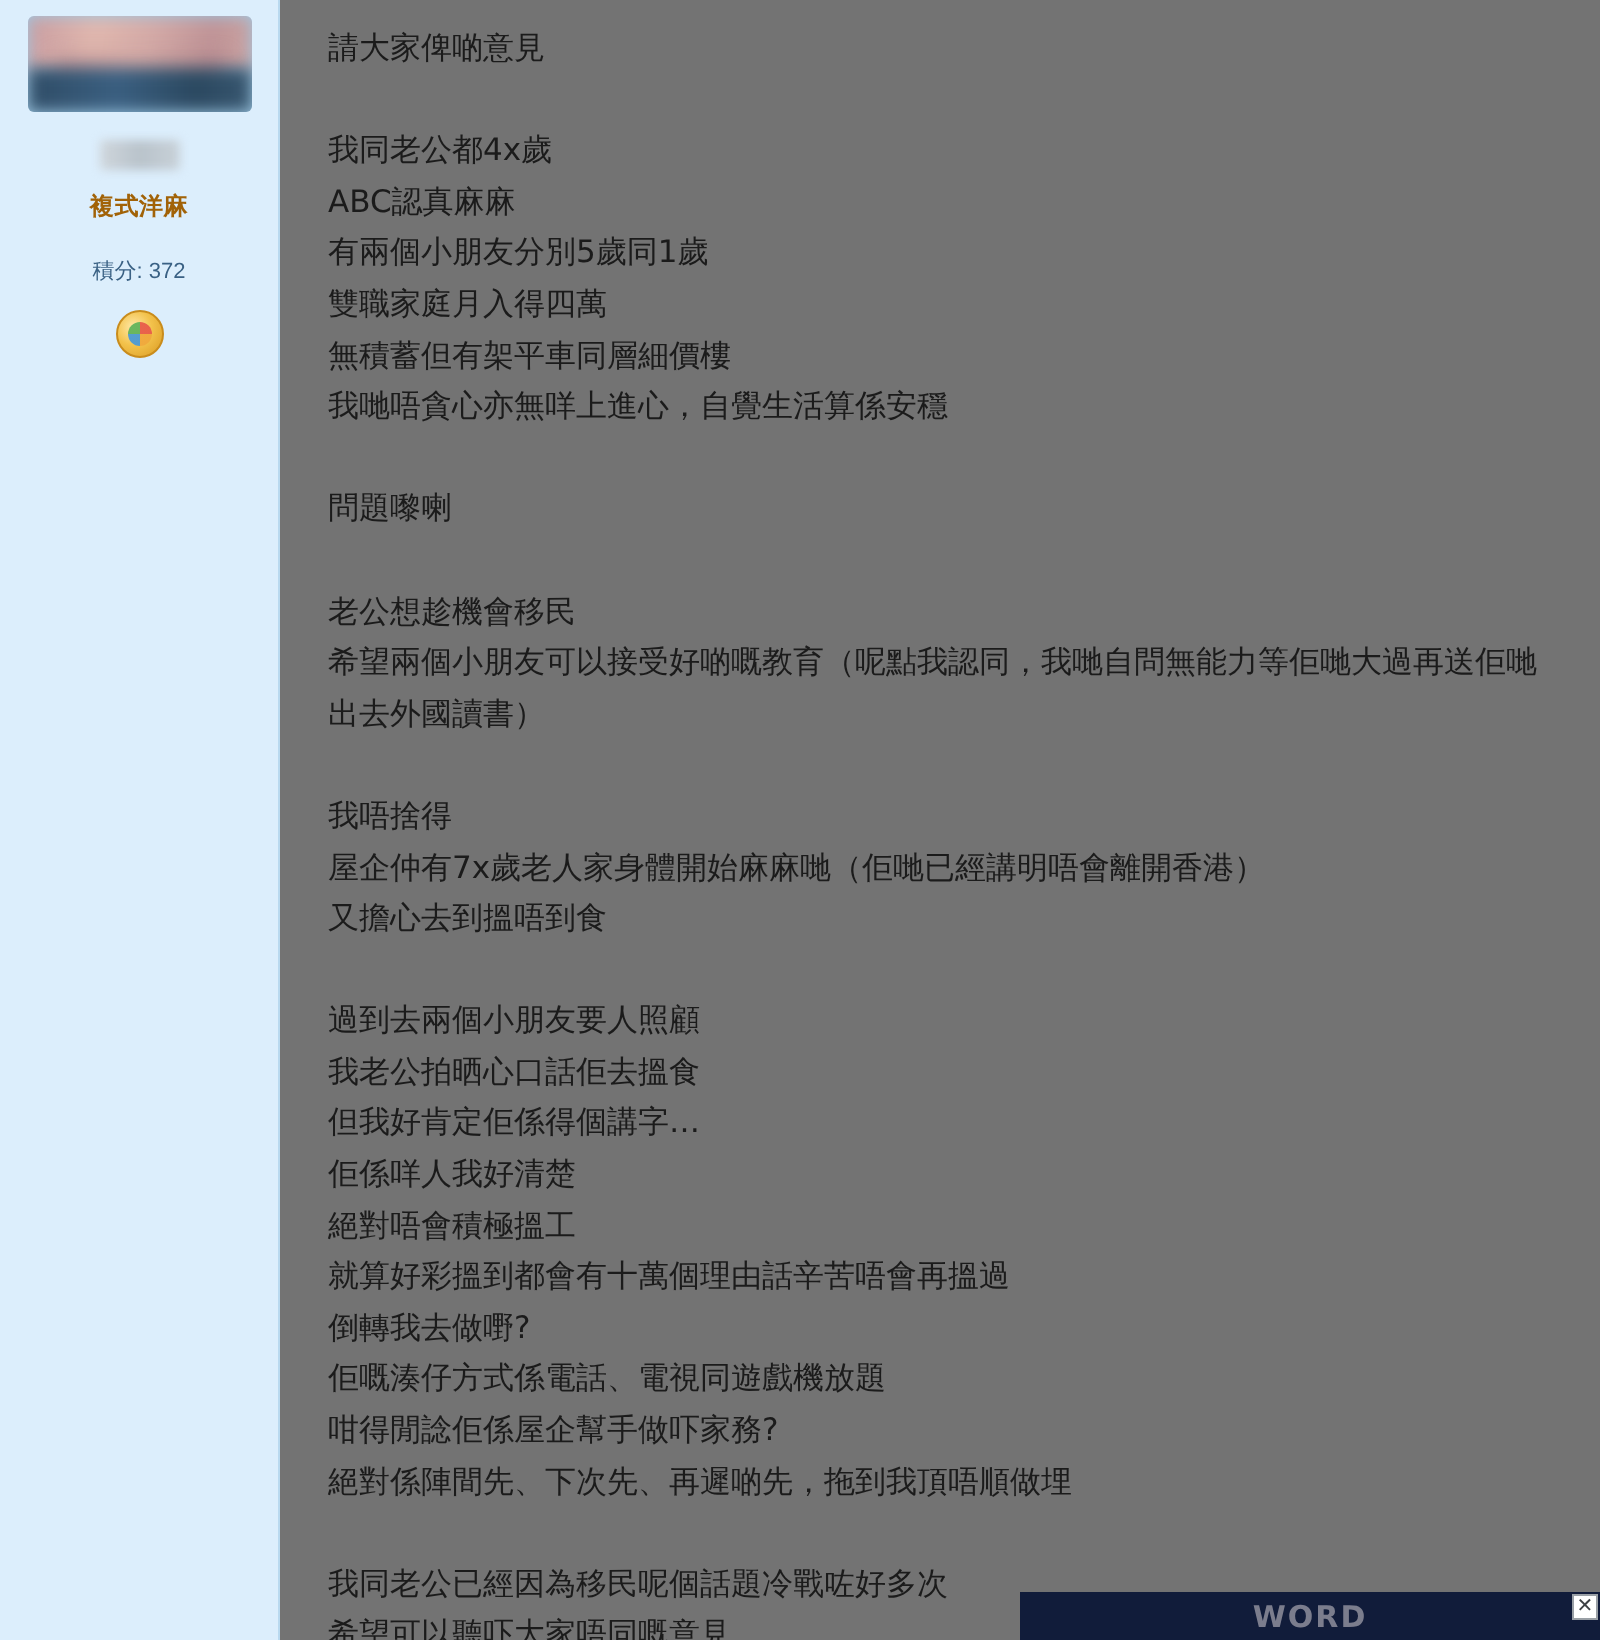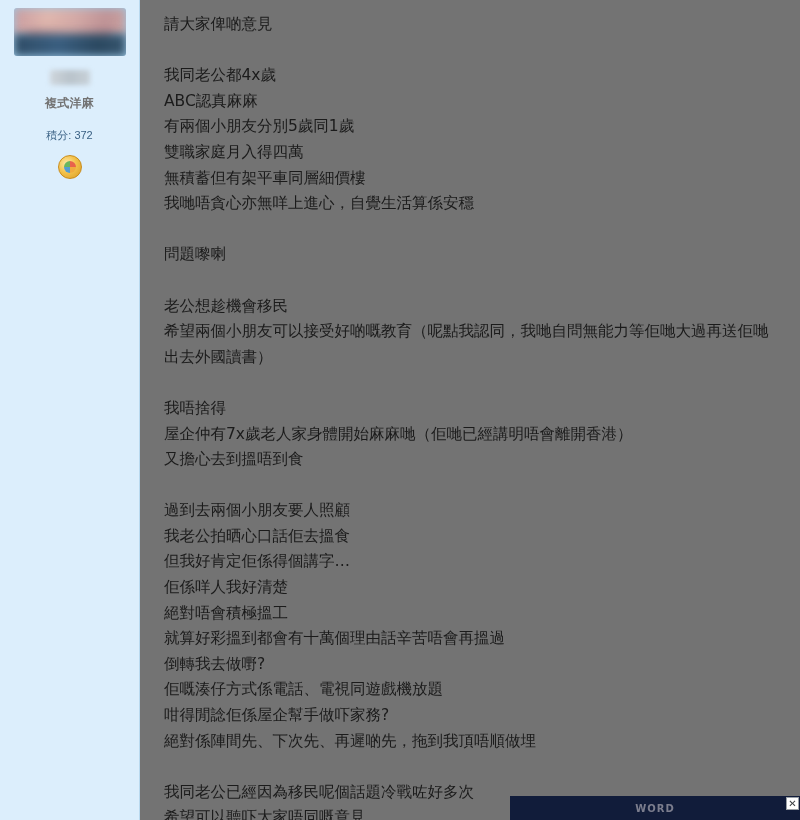--- a/index.html
+++ b/index.html
@@ -64,21 +64,21 @@
     height: 15px;
     margin-top: 14px;
     background: linear-gradient(90deg,#cfd6dc,#b9c3cb,#c8d1d8);
     filter: blur(2.4px);
     border-radius: 2px;
   }
   .author-name {
     margin-top: 10px;
     font-size: 12px;
     font-weight: bold;
-    color: #737373;
+    color: #a16207;
     letter-spacing: 0.3px;
   }
   .author-score {
     margin-top: 16px;
     font-size: 11px;
     color: #3a6184;
   }
   .medal {
     margin-top: 12px;
     width: 24px;
@@ -124,21 +124,21 @@
     overflow: hidden;
   }
   .ad-text {
     position: absolute;
     left: 50%;
     top: 50%;
     transform: translate(-50%,-46%);
     color: #8e8e9c;
     font-family: "DejaVu Sans", sans-serif;
     font-weight: bold;
-    font-size: 10px;
+    font-size: 15px;
     letter-spacing: 1px;
     opacity: .85;
   }
   .ad-close {
     position: absolute;
     right: 1px;
     top: 1px;
     width: 13px;
     height: 13px;
     background: #ffffff;

